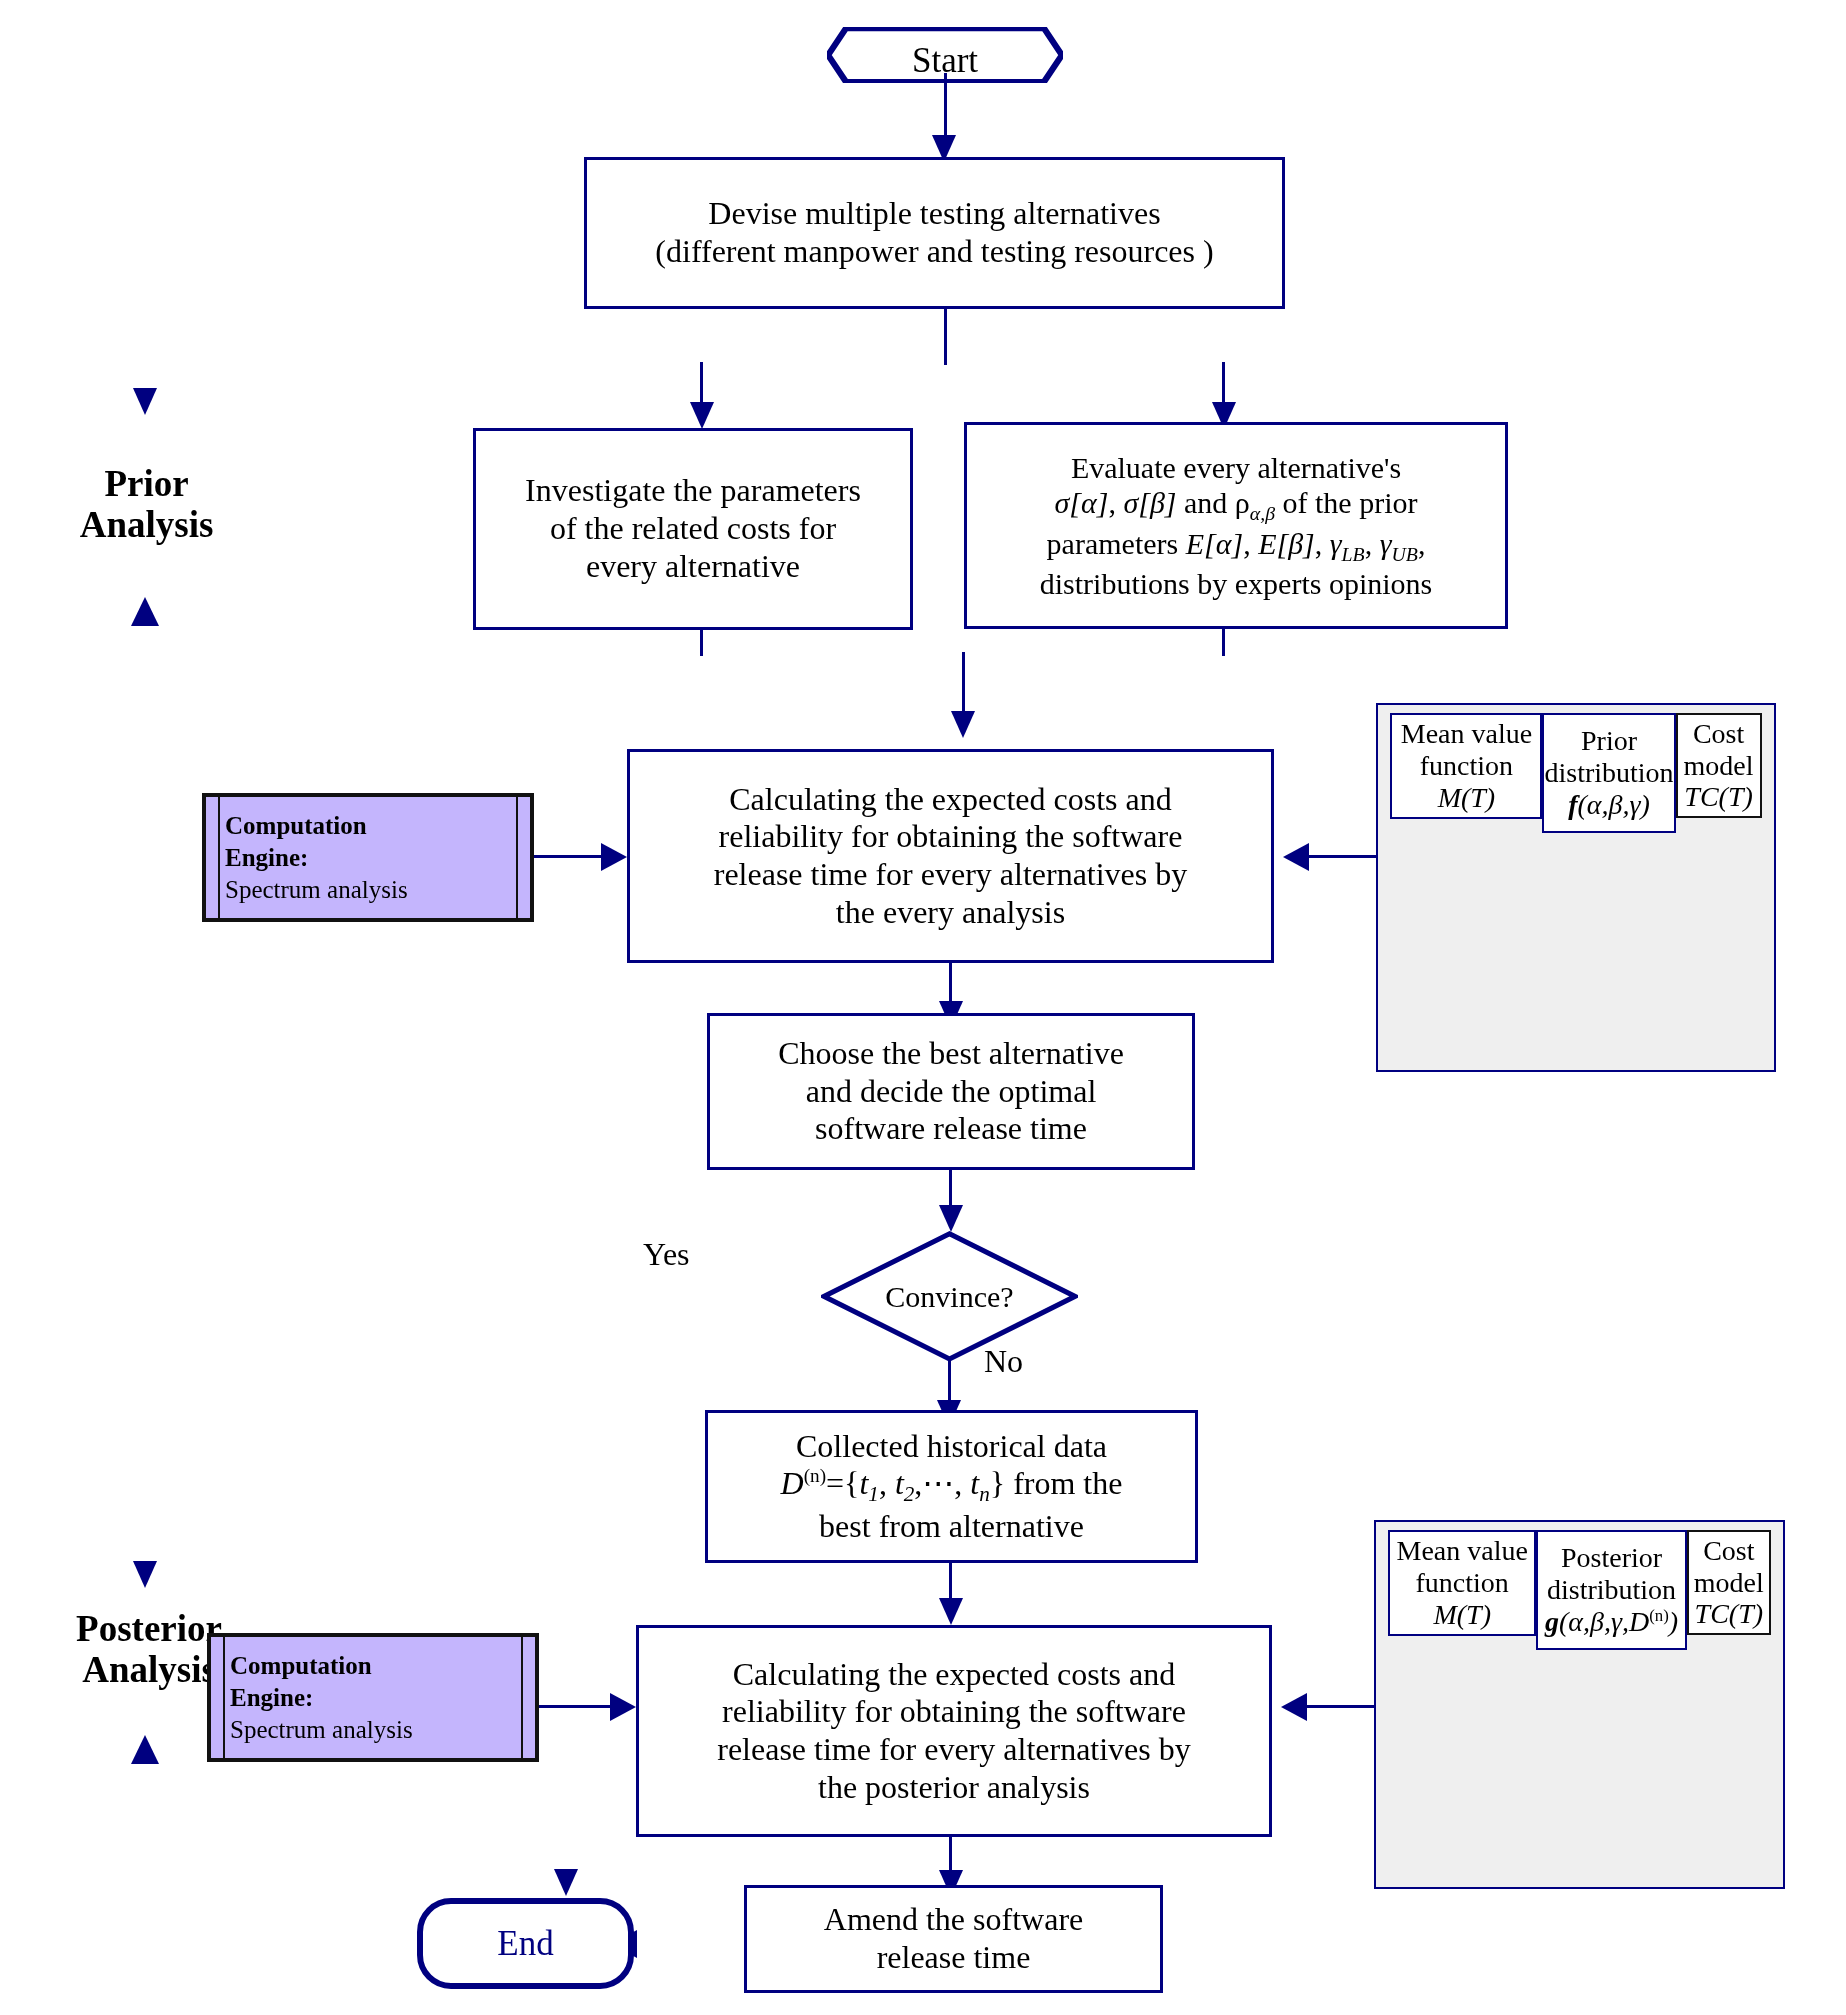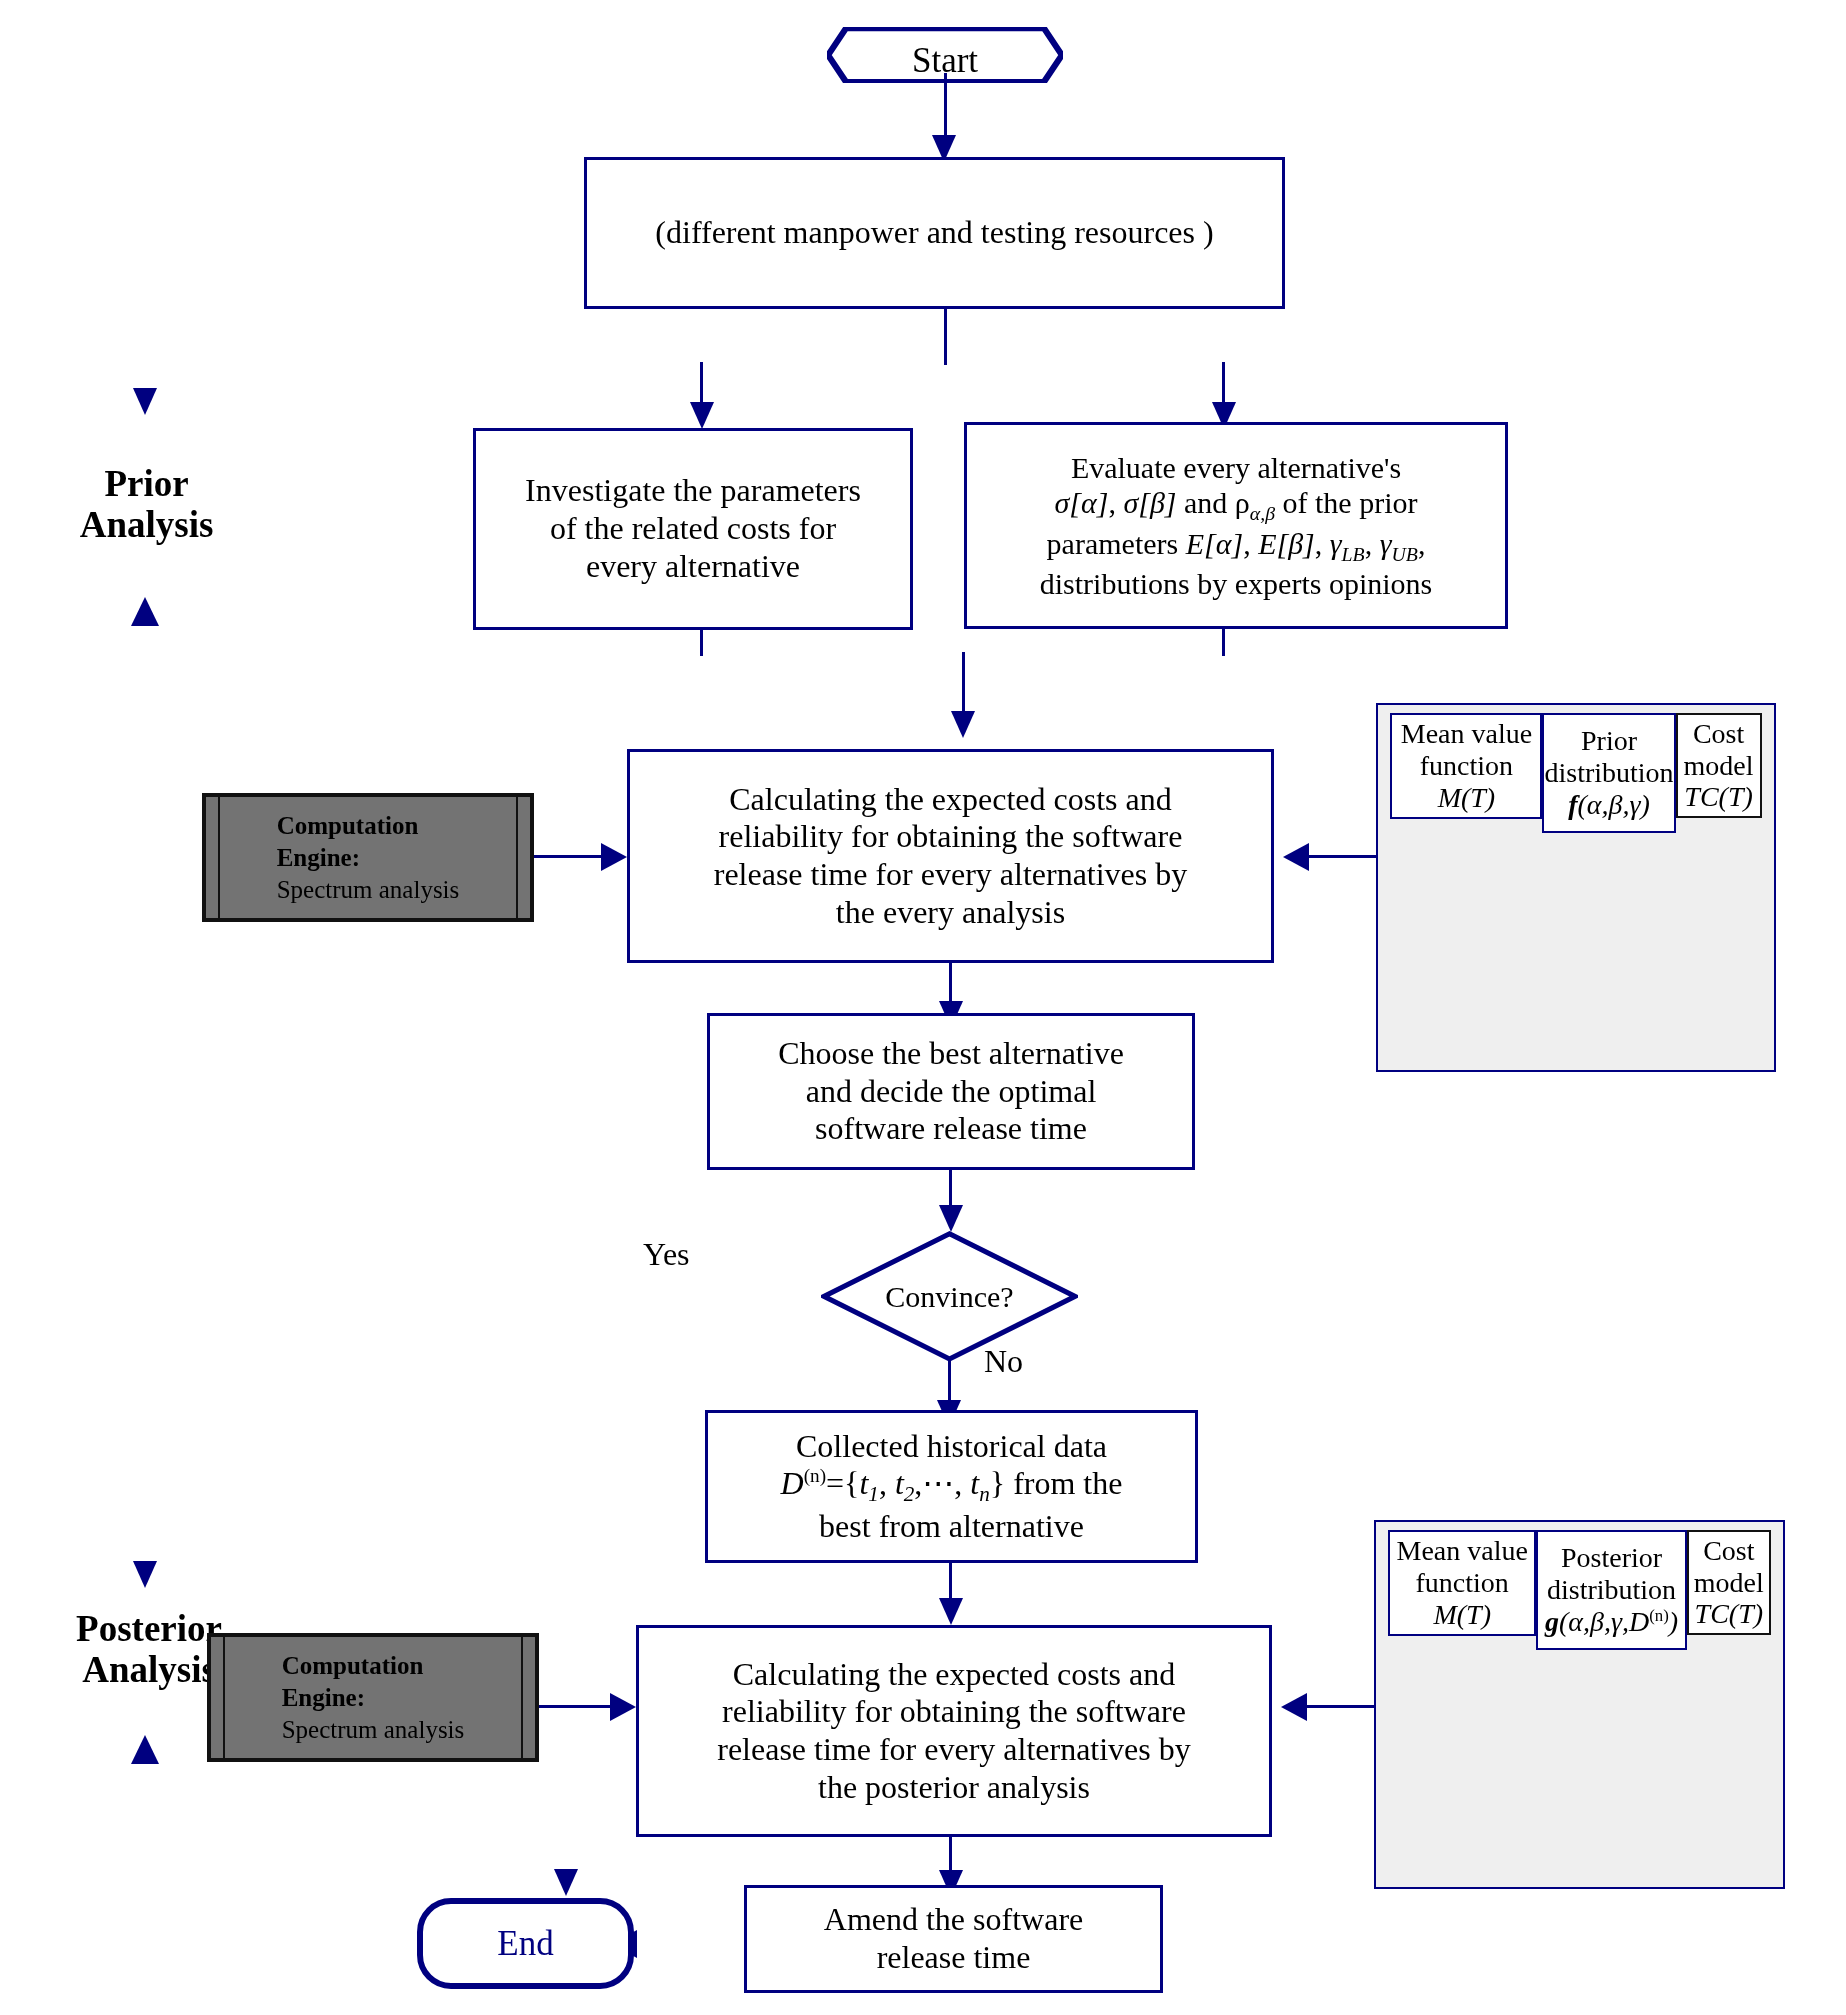--- a/index.html
+++ b/index.html
@@ -20,21 +20,21 @@
   .diamond{position:absolute;}
   .diamond .dmlabel{position:absolute;inset:0;display:flex;align-items:center;
                     justify-content:center;color:#000;}
 
   .stadium{position:absolute;box-sizing:border-box;border:6.2px solid #000080;
            border-radius:34px;display:flex;align-items:center;justify-content:center;
            color:#000080;background:#fff;}
 
   
   .predef{position:absolute;box-sizing:border-box;border:4px solid #111;
-          background:#737373;display:flex;align-items:center;justify-content:center;}
+          background:#c4b5fd;display:flex;align-items:center;}
   .predef::before,.predef::after{content:"";position:absolute;top:0;bottom:0;
           width:0;border-left:2.8px solid #111;}
   .predef::before{left:12.4px;}
   .predef::after{right:12.4px;}
   .predef .txt{position:relative;z-index:2;line-height:1.28;padding:0 19px;}
 
   
   .panel{position:absolute;box-sizing:border-box;border:2.8px solid #000080;
          background:#efefef;padding:8px 12.4px;display:flex;flex-direction:row;
          justify-content:space-between;}
@@ -101,20 +101,21 @@
       <polygon points="34,2 386,2 418,50 386,98 34,98 2,50" fill="#fff" stroke="#000080" stroke-width="11"></polygon>
     </svg>
     <div class="hexlabel" style="font-size:35px;">Start</div>
   </div>
 
   <div class="vthin" style="left:944px;top:73px;height:79px;"></div>
   <div class="arw arw-d" style="left:932px;top:135px;"></div>
 
   <div class="node proc" style="left:584px;top:157px;width:701px;height:152px;">
     <div class="txt" style="font-size:32px;">
+      <div>Devise multiple testing alternatives</div>
       <div>(different manpower and testing resources )</div>
     </div>
   </div>
 
   <div class="vthin" style="left:944px;top:309px;height:56px;"></div>
   <div class="hln" style="left:700px;top:362px;width:581px;height:4.5px;"></div>
   <div class="vthin" style="left:700px;top:362px;height:51px;"></div>
   <div class="arw arw-d" style="left:690px;top:402px;"></div>
   <div class="vthin" style="left:1222px;top:362px;height:51px;"></div>
   <div class="arw arw-d" style="left:1212px;top:402px;"></div>

